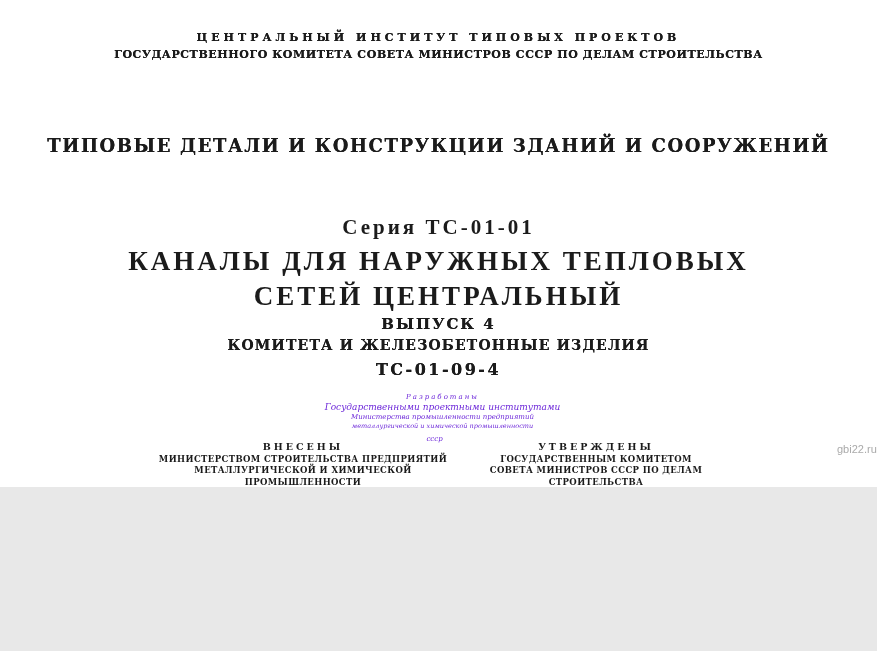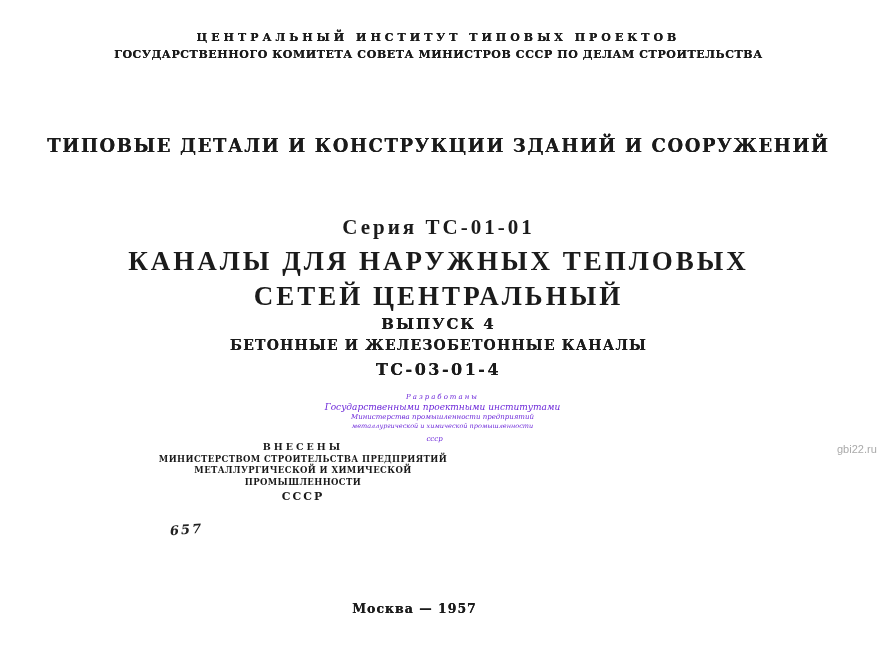--- a/index.html
+++ b/index.html
@@ -1,18 +1,18 @@
 <!DOCTYPE html>
 <html><head>
 <meta charset="utf-8">
 <style>
   html,body{margin:0;padding:0;background:#e8e8e8;}
   .page{
     position:relative;
-    width:877px;height:651px;
+    width:877px;height:487px;
     background:#ffffff;
     overflow:hidden;
     font-family:"DejaVu Serif", serif;
     color:#1b1b1b;
     margin:0 auto;
   }
   .line{position:absolute;left:0;right:0;text-align:center;white-space:nowrap;font-family:Liberation Serif, serif;}
   .tw{font-family:"DejaVu Serif", serif;font-weight:bold;text-shadow:0 0 .5px currentColor;}
 
   .hdr1{top:31px;font-size:11px;letter-spacing:4px;}
@@ -67,38 +67,43 @@
 
   <div class="line tw hdr1">ЦЕНТРАЛЬНЫЙ ИНСТИТУТ ТИПОВЫХ ПРОЕКТОВ</div>
   <div class="line tw hdr2">ГОСУДАРСТВЕННОГО КОМИТЕТА СОВЕТА МИНИСТРОВ СССР ПО ДЕЛАМ СТРОИТЕЛЬСТВА</div>
 
   <div class="line tw subject">ТИПОВЫЕ ДЕТАЛИ И КОНСТРУКЦИИ ЗДАНИЙ И СООРУЖЕНИЙ</div>
 
   <div class="line series">Серия ТС-01-01</div>
   <div class="line title1">КАНАЛЫ ДЛЯ НАРУЖНЫХ ТЕПЛОВЫХ</div>
   <div class="line title2">СЕТЕЙ ЦЕНТРАЛЬНЫЙ</div>
   <div class="line tw issue">ВЫПУСК 4</div>
-  <div class="line tw subtitle">БЕТОННЫЕ И ЖЕЛЕЗОБЕТОННЫЕ КАНАЛЫ</div>
-  <div class="line tw code">ТС-03-01-4</div>
+  <div class="line tw subtitle">КОМИТЕТА И ЖЕЛЕЗОБЕТОННЫЕ ИЗДЕЛИЯ</div>
+  <div class="line tw code">ТС-01-09-4</div>
 
   <div class="developed">
     <div class="dev-l1">Разработаны</div>
     <div class="dev-l2">Государственными проектными институтами</div>
     <div class="dev-l4">Министерства промышленности предприятий</div>
     <div class="dev-l5">металлургической и химической промышленности</div>
     <div class="dev-l6">ссср</div>
   </div>
 
   <div class="col col-left">
     <div class="col-title">ВНЕСЕНЫ</div>
     <div class="col-line">МИНИСТЕРСТВОМ СТРОИТЕЛЬСТВА ПРЕДПРИЯТИЙ</div>
     <div class="col-line">МЕТАЛЛУРГИЧЕСКОЙ И ХИМИЧЕСКОЙ ПРОМЫШЛЕННОСТИ</div>
     <div class="col-cccp">СССР</div>
   </div>
 
+  <div class="col col-right">
+    <div class="col-title">УТВЕРЖДЕНЫ</div>
+    <div class="col-line">ГОСУДАРСТВЕННЫМ КОМИТЕТОМ</div>
+    <div class="col-line">СОВЕТА МИНИСТРОВ СССР ПО ДЕЛАМ СТРОИТЕЛЬСТВА</div>
+  </div>
 
   <div class="handnum">657</div>
 
   <div class="line tw imprint">Москва — 1957</div>
 
   <div class="watermark">gbi22.ru</div>
 
 </div>
 
 </body></html>

